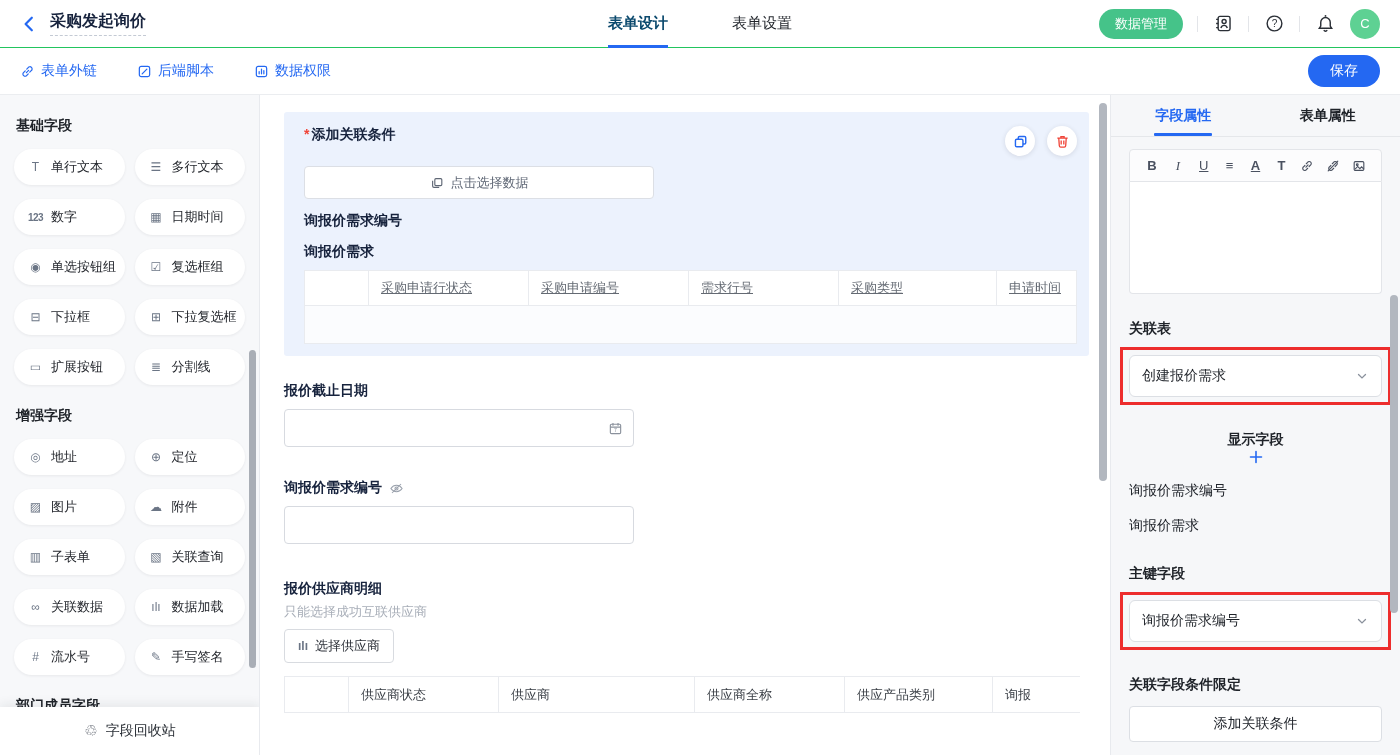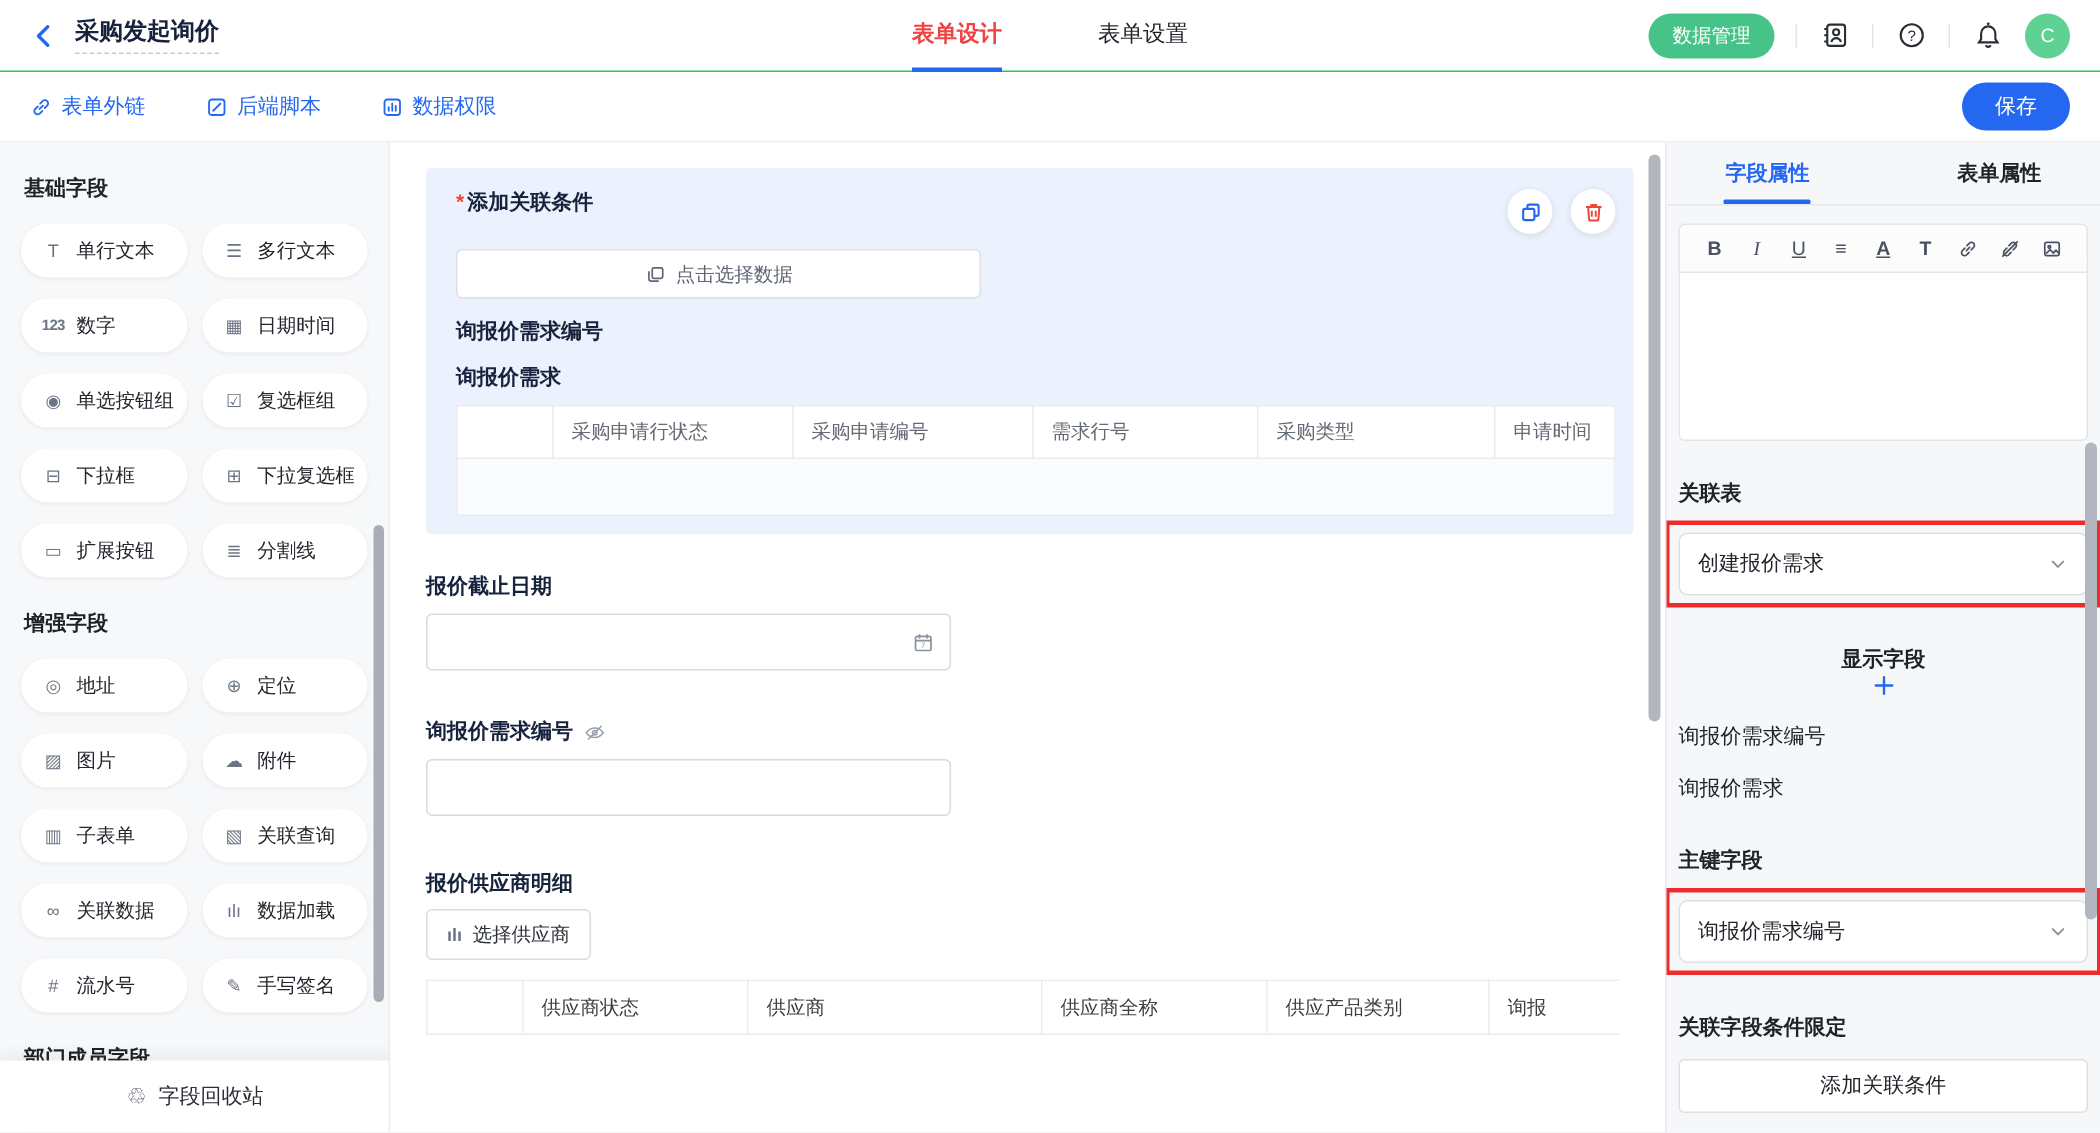--- a/index.html
+++ b/index.html
@@ -11,21 +11,21 @@
   
   .header { height:48px; background:#fff; border-bottom:1px solid #22c55e;
     display:flex; align-items:center; padding:0 20px; position:relative; }
   .back-btn { display:flex; align-items:center; cursor:pointer; margin-right:12px; }
   .page-title { font-size:16px; font-weight:700; color:#17233d;
     border-bottom:1px dashed #c4cad4; padding-bottom:3px; }
   .header-tabs { position:absolute; left:50%; transform:translateX(-50%); top:0; height:48px;
     display:flex; gap:64px; }
   .h-tab { height:48px; line-height:46px; font-size:15px; color:#1f2329; cursor:pointer;
     border-bottom:3px solid transparent; font-weight:400; }
-  .h-tab.active { color:#ef4444; border-bottom-color:#2468f2; font-weight:600; }
+  .h-tab.active { color:#0c4a6e; border-bottom-color:#2468f2; font-weight:600; }
   .header-right { margin-left:auto; display:flex; align-items:center; gap:14px; }
   .btn-green { background:#45c389; color:#fff; border:none; height:30px; padding:0 16px;
     border-radius:15px; font-size:13px; cursor:pointer; }
   .vdiv { width:1px; height:16px; background:#e3e5e9; }
   .h-icon { width:22px; height:22px; display:flex; align-items:center; justify-content:center; cursor:pointer; }
   .avatar { width:30px; height:30px; border-radius:50%; background:#5ed193; color:#fff;
     display:flex; align-items:center; justify-content:center; font-size:13px; cursor:pointer; }
   
   .toolbar { height:47px; background:#fff; border-bottom:1px solid #ebedf0;
     display:flex; align-items:center; padding:0 20px; }
@@ -70,41 +70,41 @@
   .select-data-btn { margin-top:10px; width:350px; height:33px; background:#fff;
     border:1px solid #dcdfe5; border-radius:4px; display:flex; align-items:center;
     justify-content:center; gap:7px; font-size:13px; color:#5f6775; cursor:pointer; }
   .sub-label { margin-top:13px; font-size:14px; font-weight:700; color:#17233d; }
   .dis-input { margin-top:9px; width:350px; height:38px; background:#edf1f9;
     border:1px solid #e2e8f3; border-radius:4px; display:flex; align-items:center;
     padding:0 12px; font-size:14px; color:#b9c0cc; }
   .mini-table { margin-top:9px; width:100%; border-collapse:collapse; table-layout:fixed; background:#fff; }
   .mini-table th { border:1px solid #e9ebef; height:35px; font-size:13px; font-weight:400;
     color:#646a73; text-align:left; padding:0 12px; background:#fff;
-    white-space:nowrap; overflow:hidden; }
+    white-space:nowrap; overflow:hidden;text-decoration:underline; }
   .mini-table td { border:1px solid #e9ebef; height:38px; background:#fbfcfe; }
   .form-block { margin-top:26px; }
   .inp { margin-top:9px; width:350px; height:38px; background:#fff; border:1px solid #d7dae0;
     border-radius:4px; position:relative; display:flex; align-items:center; padding:0 10px; }
   .inp .right-ic { margin-left:auto; display:flex; align-items:center; color:#8a919c; }
   .label-row { display:flex; align-items:center; gap:7px; }
   .note { margin-top:5px; font-size:13px; color:#a8aeb8; }
   .pick-btn { margin-top:8px; height:34px; padding:0 13px; background:#fff;
     border:1px solid #d8dbe0; border-radius:4px; display:inline-flex; align-items:center;
     gap:7px; font-size:13px; color:#2c3038; cursor:pointer; }
   .pick-btn .pi { color:#6b7585; font-size:12px; font-weight:700; }
   .tbl-clip { margin-top:13px; width:796px; overflow:hidden; }
   .sup-table { width:848px; border-collapse:collapse; table-layout:fixed; background:#fff; }
   .sup-table th { border:1px solid #e9ebef; height:36px; font-size:13px; font-weight:400;
     color:#3a3f46; text-align:left; padding:0 12px; white-space:nowrap; overflow:hidden; }
   .canvas-scroll { position:absolute; right:3px; top:8px; width:8px; height:378px;
     background:#b2b7bf; border-radius:4px; }
   
   .panel { width:290px; background:#f6f7f9; border-left:1px solid #e8eaee; position:relative;
-    padding:0 8px; overflow:hidden; }
+    padding:0 18px; overflow:hidden; }
   .panel-tabs { display:flex; height:42px; border-bottom:1px solid #e5e7ea; margin:0 -18px; }
   .p-tab { flex:1; text-align:center; line-height:40px; font-size:14px; color:#1f2329;
     cursor:pointer; position:relative; font-weight:600; }
   .p-tab.active { color:#2468f2; }
   .p-tab.active::after { content:""; position:absolute; left:50%; transform:translateX(-50%);
     bottom:0; width:58px; height:3px; background:#2468f2; border-radius:1px; }
   .rt-toolbar { margin-top:12px; height:33px; background:#fcfcfd; border:1px solid #e3e5e9;
     border-radius:4px 4px 0 0; display:flex; align-items:center; padding:0 9px; gap:0; }
   .rt-item { flex:1; text-align:center; font-size:13px; color:#4a5160; cursor:pointer;
     display:flex; align-items:center; justify-content:center; height:100%; }
@@ -412,20 +412,21 @@
             <path d="M2 8s2.3-3.4 6-3.4S14 8 14 8s-2.3 3.4-6 3.4S2 8 2 8z"></path>
             <circle cx="8" cy="8" r="1.6"></circle>
             <path d="M3.2 12.8L12.8 3.2"></path>
           </svg>
         </div>
         <div class="inp"></div>
       </div>
 
       <div class="form-block" style="margin-top:36px;">
         <div class="fld-label">报价供应商明细</div>
+        <div class="note">只能选择成功互联供应商</div>
         <div class="pick-btn">
           <span class="pi">ılı</span>
           <span>选择供应商</span>
         </div>
         <div class="tbl-clip">
           <table class="sup-table">
             <colgroup>
                 <col style="width:64px">
                 <col style="width:150px">
                 <col style="width:196px">

